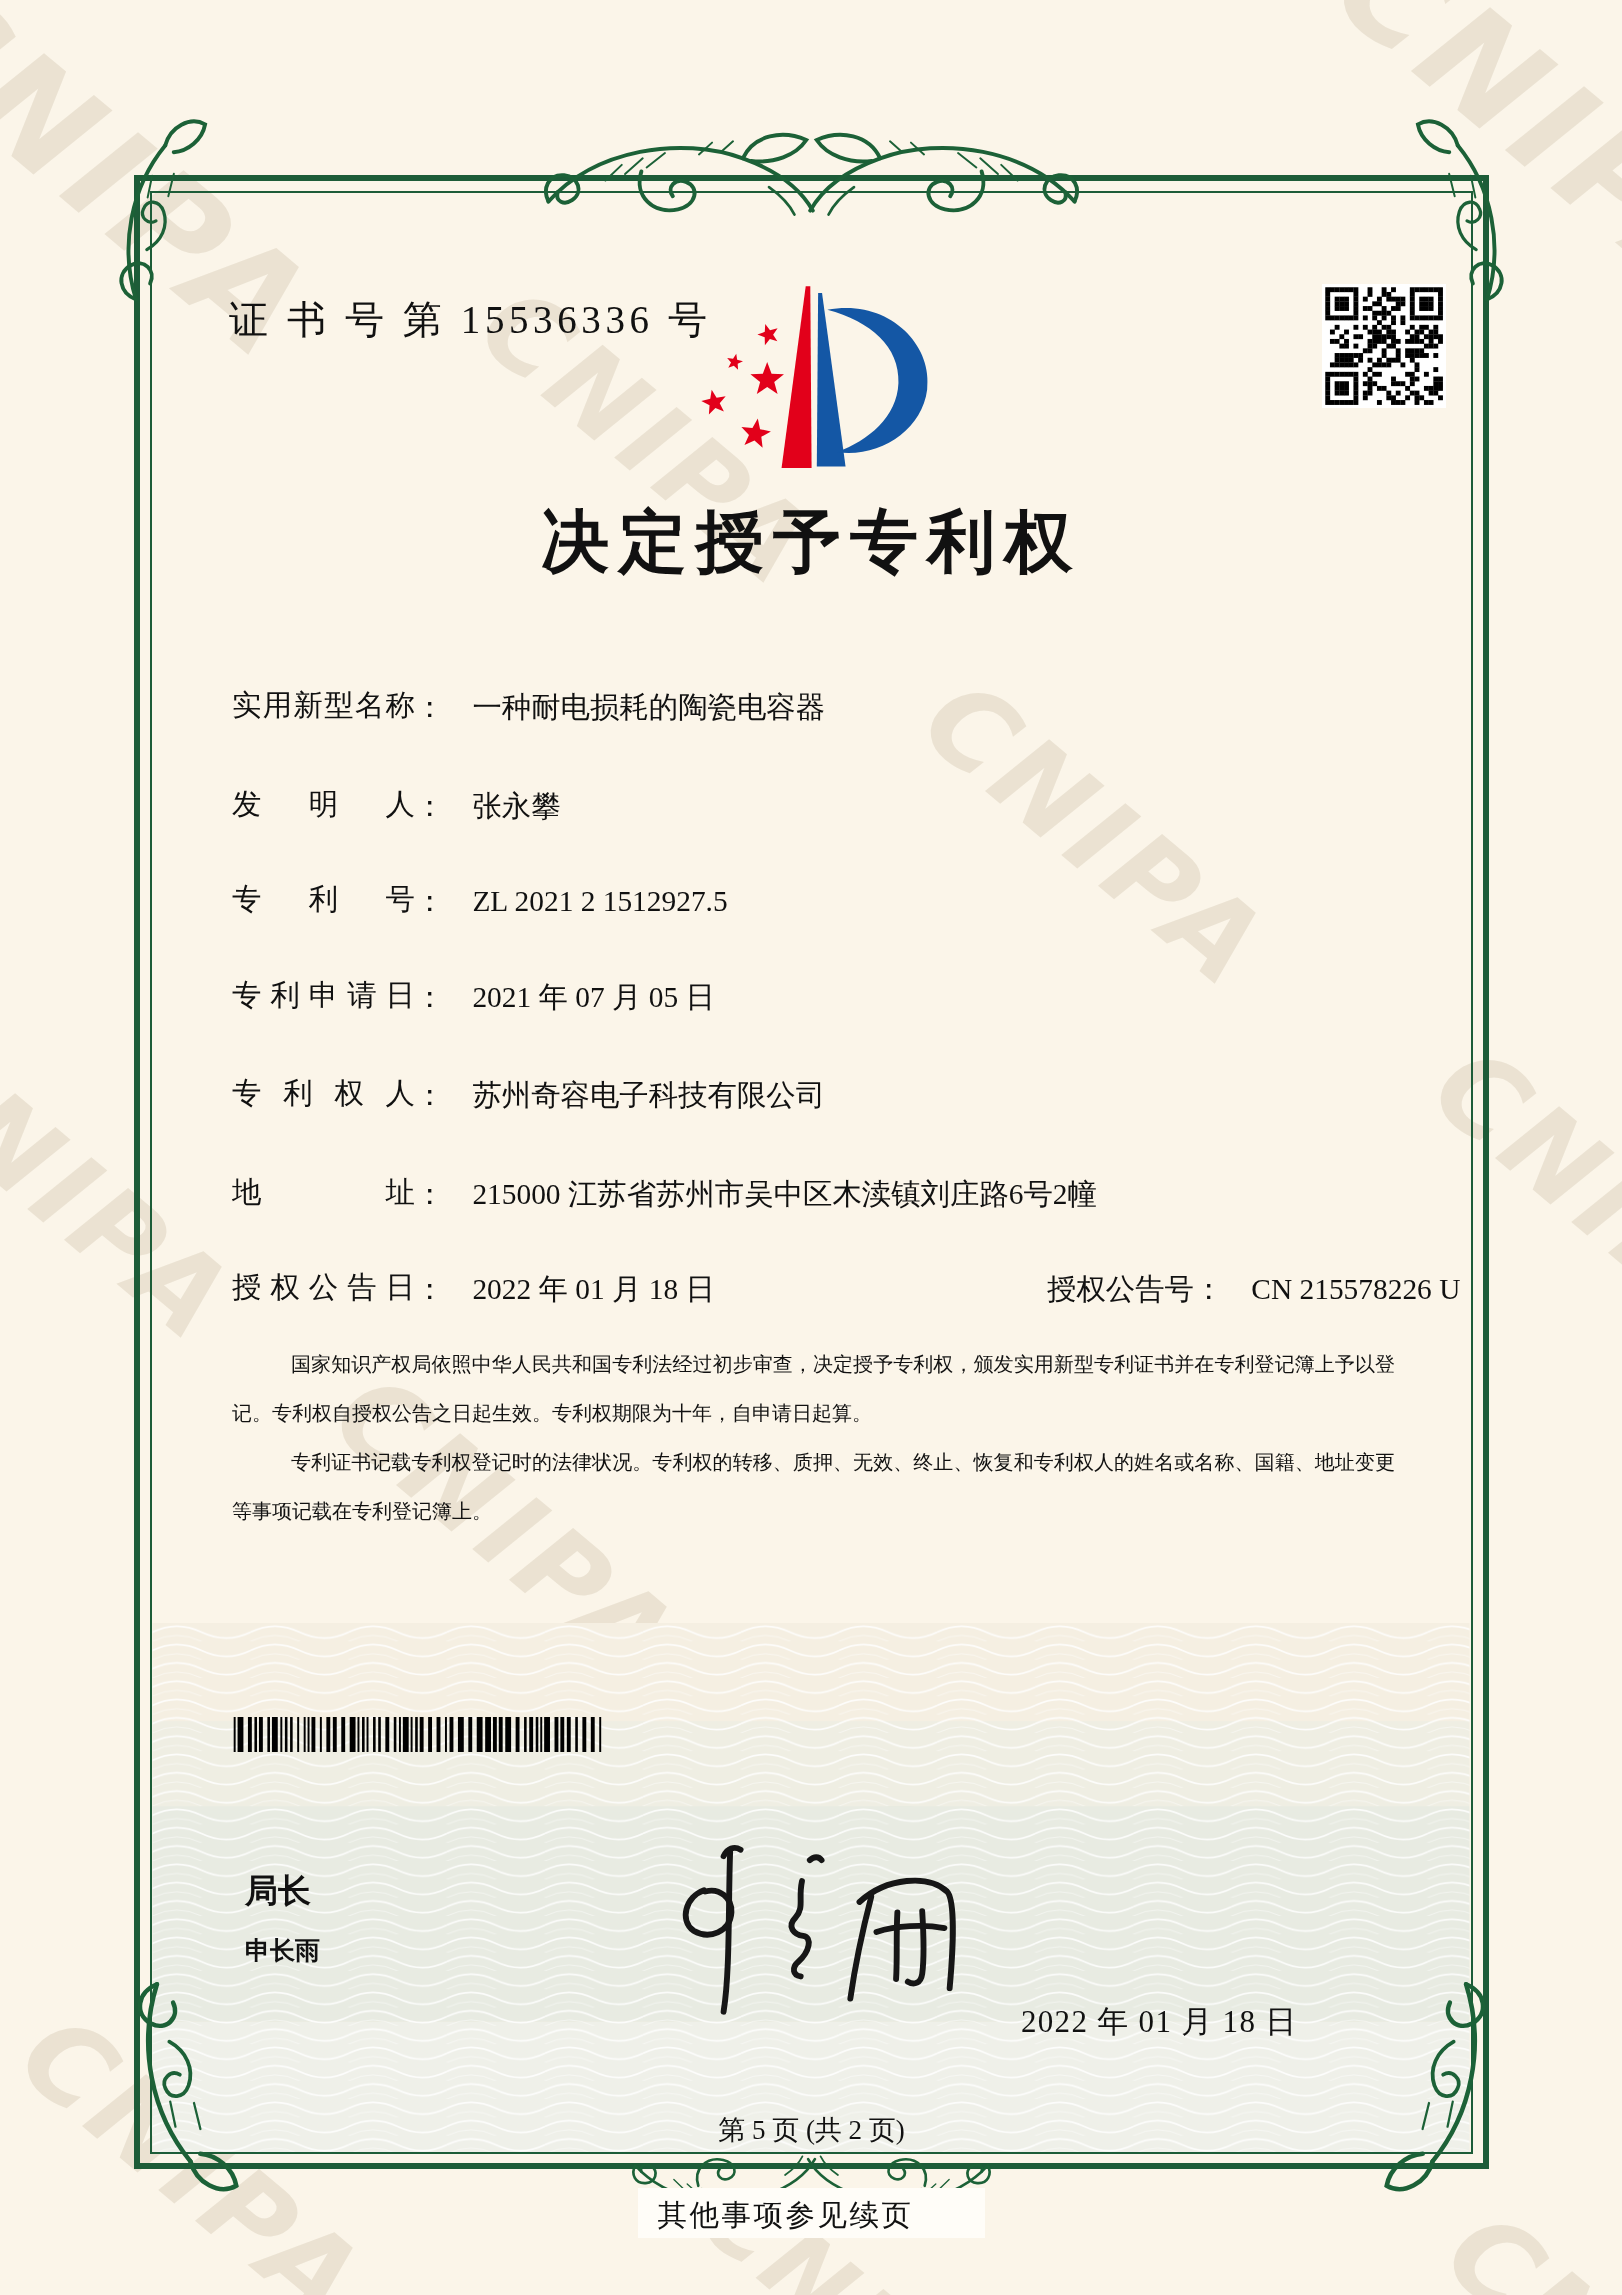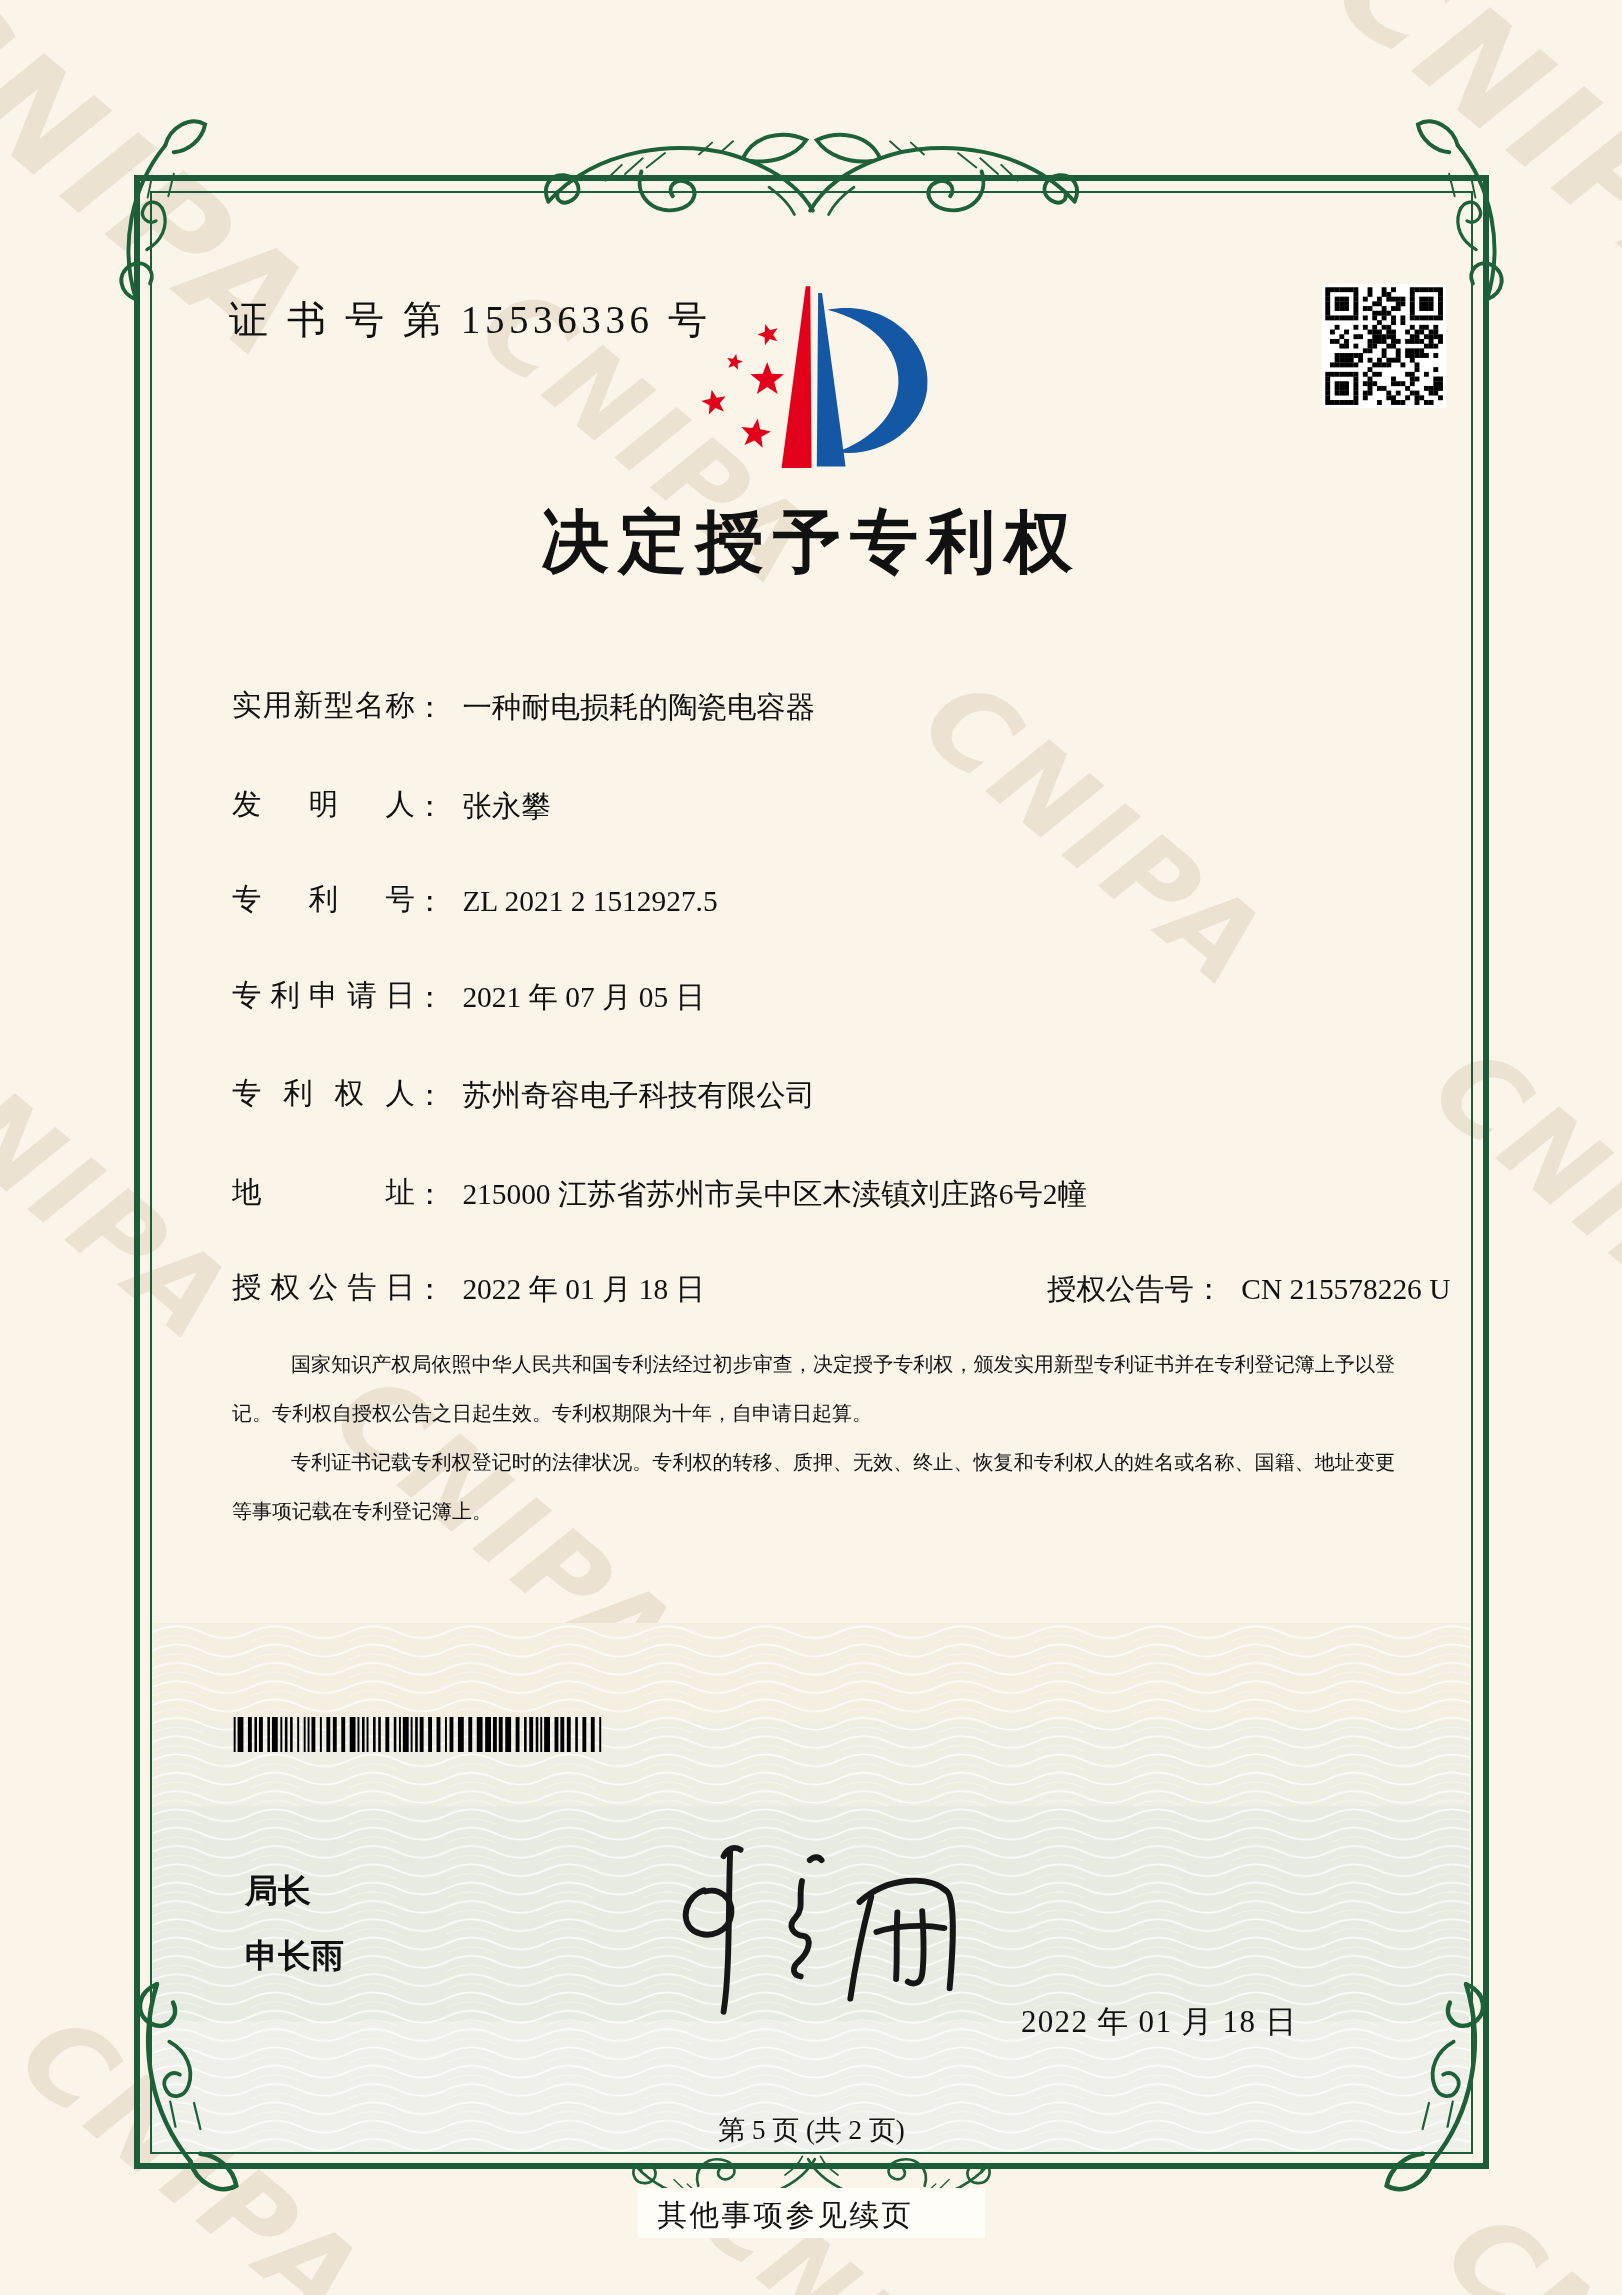--- a/index.html
+++ b/index.html
@@ -43,34 +43,34 @@
     font-size:68px;font-weight:700;letter-spacing:9.2px;z-index:6;
   }
   
   .row{position:absolute;left:232px;font-size:29.4px;line-height:39px;z-index:6;white-space:nowrap;}
   .flabel{
     display:inline-block;width:183px;
     text-align:justify;text-align-last:justify;
     vertical-align:top;
     font-family:Liberation Mono, monospace;
   }
-  .fvalue{margin-left:18px;text-align:center;}
+  .fvalue{margin-left:28px;text-align:center;}
   .grant-no{position:absolute;left:815px;top:0;}
   
   .body-text{
     left:232px;top:1340px;width:1163px;z-index:6;
     font-size:20px;line-height:49px;text-align:justify;
   }
   .body-text p{margin:0;text-indent:59px;}
   
   .waves{left:152px;top:1623px;z-index:2;}
   
   .barcode{left:232px;top:1717px;z-index:6;}
   .signer-title{left:245px;top:1869px;font-size:33px;font-weight:700;z-index:6;}
-  .signer-name{left:245px;top:1934px;font-size:33px;font-weight:700;z-index:6;}
+  .signer-name{left:245px;top:1934px;font-size:25px;font-weight:700;z-index:6;}
   .signature{left:602px;top:1834px;z-index:6;}
   .issue-date{left:1021px;top:2001px;font-size:31px;letter-spacing:1.3px;z-index:6;}
   .page-indicator{left:0;top:2112px;width:1623px;text-align:center;font-size:27px;z-index:6;}
   .footer-band{left:638px;top:2188px;width:347px;height:50px;background:#fffdf8;z-index:5;}
   .footer-note{left:0;top:2196px;width:1571px;text-align:center;font-size:29.4px;letter-spacing:2.6px;z-index:6;}
 </style>
 </head>
 <body>
 
 <div id="wm-layer">

